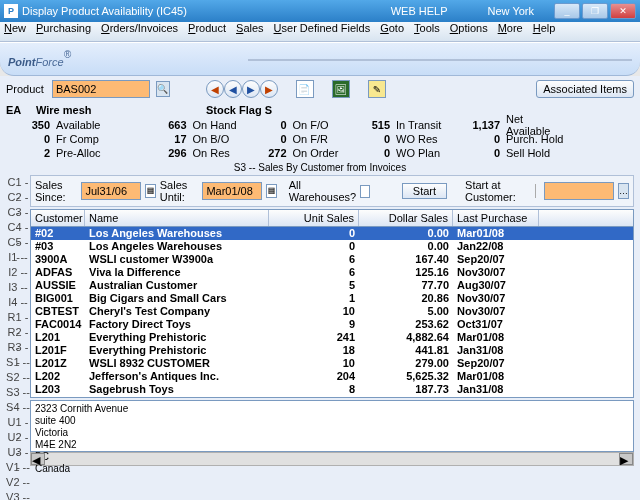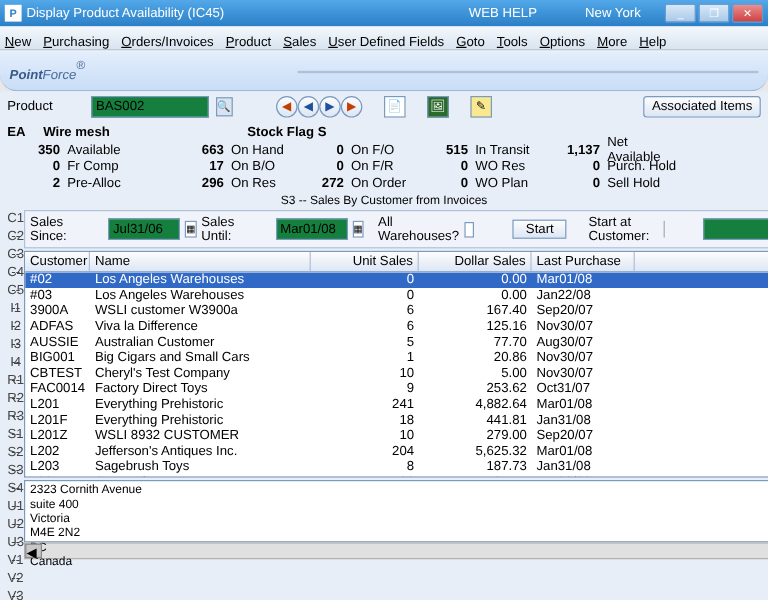--- a/index.html
+++ b/index.html
@@ -4,30 +4,30 @@
 <style>
 * { box-sizing: border-box; margin: 0; padding: 0; font-family: Tahoma, sans-serif; font-size: 11px; }
 body { background: #e8e8e8; width: 640px; height: 500px; overflow: hidden; }
 .titlebar { background: linear-gradient(#52a8e8, #2b7fc7); height: 22px; display: flex; align-items: center; padding: 0 4px; color: #fff; }
 .titlebar .icon { width: 14px; height: 14px; background: #fff; margin-right: 4px; display: inline-flex; align-items: center; justify-content: center; color: #2b7fc7; font-weight: bold; font-size: 9px; }
 .titlebar .title { flex: 1; }
 .titlebar .ctx { margin: 0 20px; }
 .winbtns { display: flex; gap: 2px; }
 .winbtn { width: 26px; height: 16px; background: linear-gradient(#d8e8f8,#a8c8e8); border: 1px solid #6a9acf; border-radius: 2px; display: flex; align-items: center; justify-content: center; font-size: 9px; }
 .winbtn.close { background: linear-gradient(#e89090,#d04040); color: #fff; }
-.menubar { background: linear-gradient(#f4f8fc,#d8e4f0); height: 20px; display: flex; align-items: flex-end; padding: 0 4px; border-bottom: 1px solid #b0c0d8; }
+.menubar { background: linear-gradient(#f4f8fc,#d8e4f0); height: 20px; display: flex; align-items: flex-start; padding: 0 4px; border-bottom: 1px solid #b0c0d8; }
 .menubar span { margin-right: 10px; cursor: default; }
 .menubar span u { text-decoration: underline; }
 .brand { background: linear-gradient(#e4eefc, #c8ddf7); height: 34px; border-top: 1px solid #fff; border-bottom: 1px solid #a0b8d8; display: flex; align-items: center; font-family: 'Times New Roman', serif; padding: 0 8px; position: relative; border-radius: 0 0 14px 14px; }
 .brand .logo { font-size: 22px; font-style: italic; color: #4a6a98; }
 .brand .logo b { font-weight: bold; color: #3a5a88; }
 .brand-line { position: absolute; right: 8px; top: 50%; height: 2px; width: 60%; background: #b0c0d8; }
 .toolbar { display: flex; align-items: center; padding: 4px 6px; gap: 6px; background: #e8eef8; }
 .lbl { margin-right: 2px; }
-.input { background: #15803d; border: 1px solid #7a9ac0; height: 18px; padding: 0 3px; margin-left: 24px; }
+.input { background: #fdba74; border: 1px solid #7a9ac0; height: 18px; padding: 0 3px; }
 .prodinput { width: 98px; }
 .lookup { width: 14px; height: 16px; border: 1px solid #7a9ac0; background: #d8e4f0; display: inline-flex; align-items: center; justify-content: center; font-size: 9px; }
 .navbtns { display: flex; gap: 0; margin-left: 30px; }
 .navbtn { width: 18px; height: 18px; border: 1px solid #7a9ac0; background: linear-gradient(#fdfdfd,#dce6f4); border-radius: 50%; display: flex; align-items: center; justify-content: center; font-size: 10px; }
 .navbtn.red { color: #c04000; }
 .navbtn.blue { color: #2050a0; }
 .tbicon { width: 18px; height: 18px; border: 1px solid #7a9ac0; background: #fff; display: inline-flex; align-items: center; justify-content: center; margin-left: 12px; font-size: 10px; }
 .assoc { margin-left: auto; border: 1px solid #7a9ac0; background: linear-gradient(#fdfdfd,#dce6f4); padding: 2px 6px; border-radius: 3px; }
 .main { padding: 0 6px; background: #e8eef8; }
 .hdrrow { display: flex; font-weight: bold; padding: 2px 0; }
@@ -47,21 +47,21 @@
 .rightarea { flex: 1; }
 .filterrow { border: 1px solid #b0c0d8; background: #f0f4fa; padding: 3px 4px; display: flex; align-items: center; gap: 4px; margin-bottom: 2px; }
 .filterrow .input { width: 60px; }
 .calicon { width: 14px; height: 14px; border: 1px solid #7a9ac0; background: #fff; display: inline-block; font-size: 8px; text-align: center; line-height: 12px; }
 .chk { width: 13px; height: 13px; border: 1px solid #7a9ac0; background: #fff; }
 .startbtn { border: 1px solid #7a9ac0; background: linear-gradient(#fdfdfd,#dce6f4); padding: 1px 10px; }
 .grid { border: 1px solid #7a9ac0; background: #fff; }
 .gridhdr { display: flex; background: linear-gradient(#fdfdfd,#dce6f4); border-bottom: 1px solid #7a9ac0; }
 .gridhdr div { border-right: 1px solid #b0c0d8; padding: 2px 4px; }
 .gc1 { width: 54px; } .gc2 { width: 184px; } .gc3 { width: 90px; text-align: right; } .gc4 { width: 94px; text-align: right; } .gc5 { width: 86px; }
-.gridbody { max-height: 170px; overflow: hidden; }
+.gridbody { max-height: 170px; overflow: hidden; font-weight: bold; }
 .gridrow { display: flex; height: 13px; line-height: 13px; font-size: 10px; }
 .gridrow div { padding: 0 4px; overflow: hidden; white-space: nowrap; }
 .gridrow.sel { background: #3169c6; color: #fff; }
 .addr { border: 1px solid #7a9ac0; background: #fff; margin-top: 2px; padding: 2px 4px; font-size: 10px; line-height: 12px; height: 52px; }
 .scrollbar { height: 14px; background: #e0e0e0; border: 1px solid #b0b0b0; display: flex; }
 .scrollbar .thumb { width: 14px; background: #c8c8c8; border: 1px solid #888; }
 .scrollbar .track { flex: 1; }
 </style>
 </head>
 <body>

